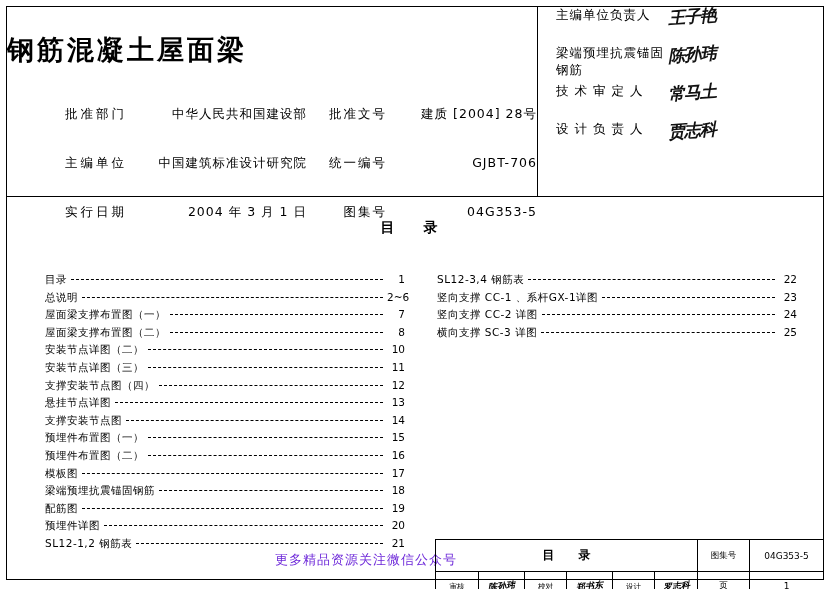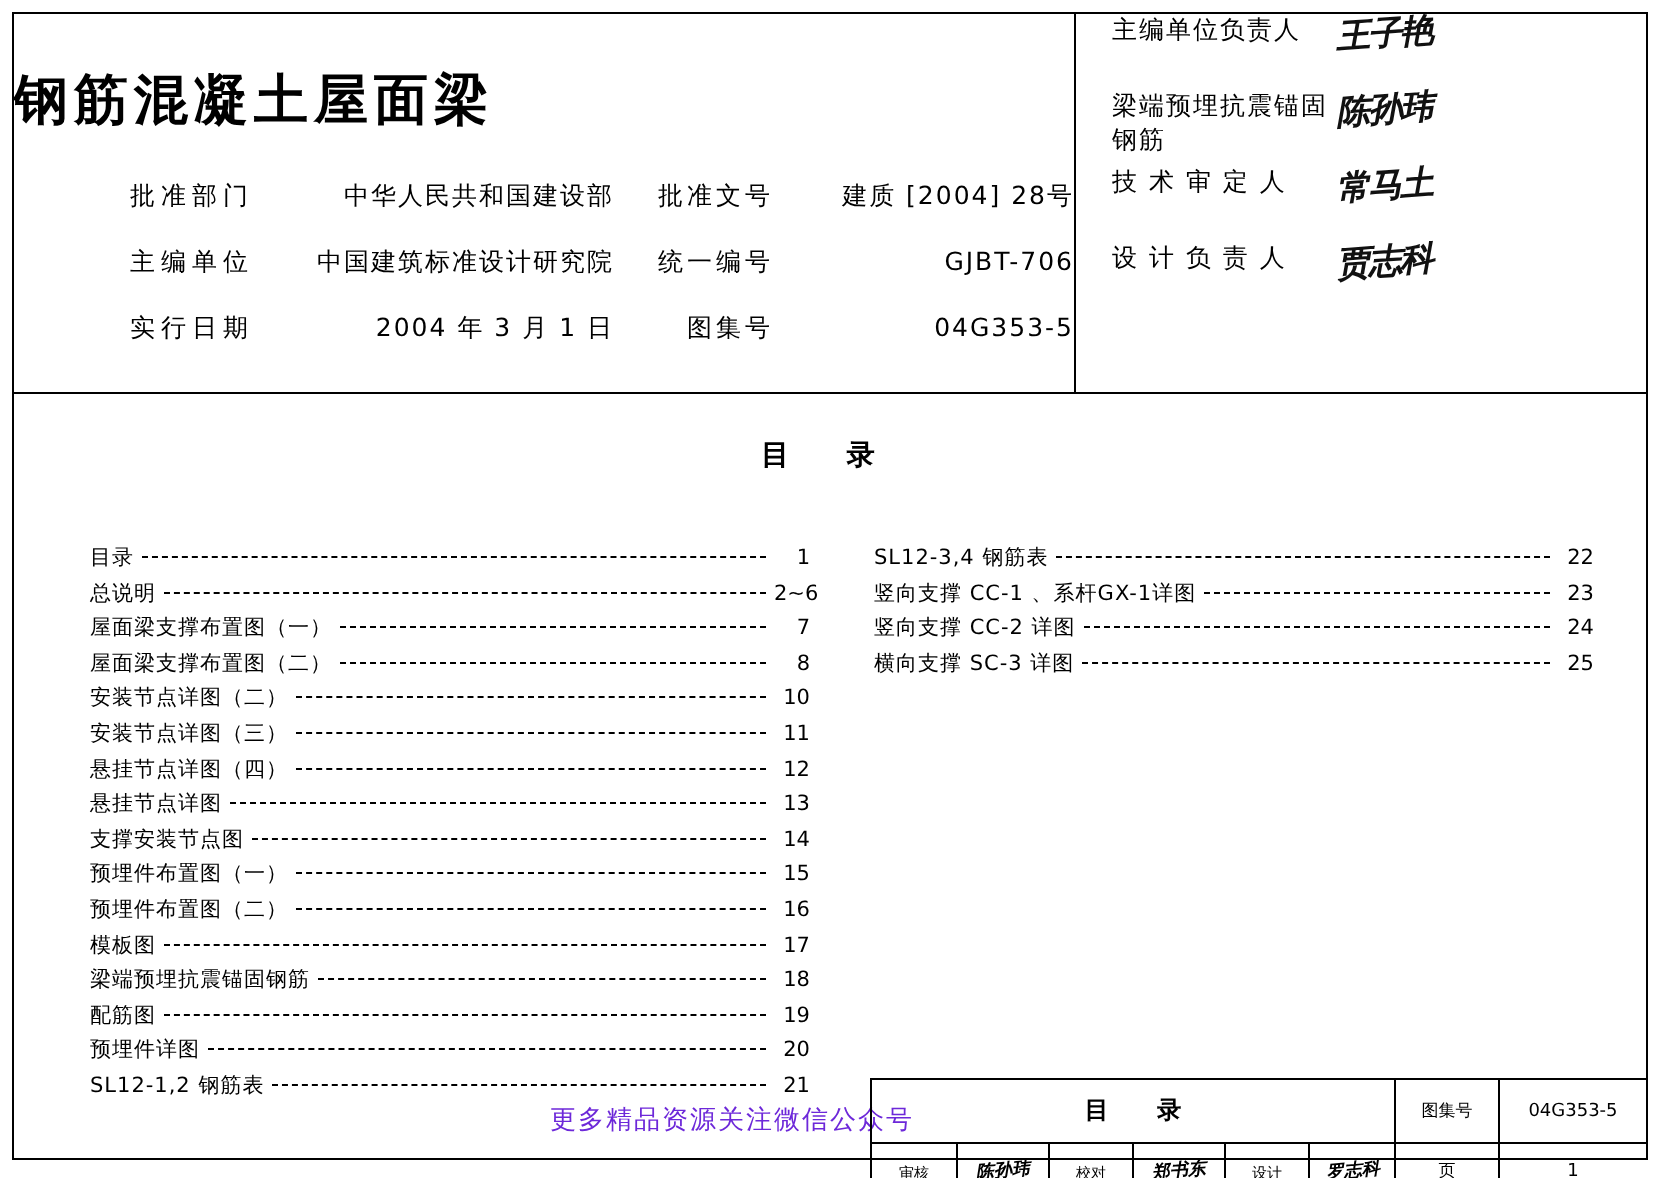--- a/index.html
+++ b/index.html
@@ -58,20 +58,21 @@
   }
   .meta-value{
     width:180px;
     flex:none;
     letter-spacing:1px;
   }
   .meta-label2{
     width:80px;
     flex:none;
     letter-spacing:2px;
+    margin-top:16px;
   }
   .meta-value2{
     flex:1;
     letter-spacing:1px;
   }
   
   .sig-row{
     display:flex;
     align-items:flex-start;
     height:38px;
@@ -299,21 +300,21 @@
             <span class="toc-text">安装节点详图（二）</span>
             <span class="toc-dash"></span>
             <span class="toc-page">10</span>
           </div>
         <div class="toc-item">
             <span class="toc-text">安装节点详图（三）</span>
             <span class="toc-dash"></span>
             <span class="toc-page">11</span>
           </div>
         <div class="toc-item">
-            <span class="toc-text">悬挂节点详图（四）</span>
+            <span class="toc-text">支撑安装节点图（四）</span>
             <span class="toc-dash"></span>
             <span class="toc-page">12</span>
           </div>
         <div class="toc-item">
             <span class="toc-text">悬挂节点详图</span>
             <span class="toc-dash"></span>
             <span class="toc-page">13</span>
           </div>
         <div class="toc-item">
             <span class="toc-text">支撑安装节点图</span>

